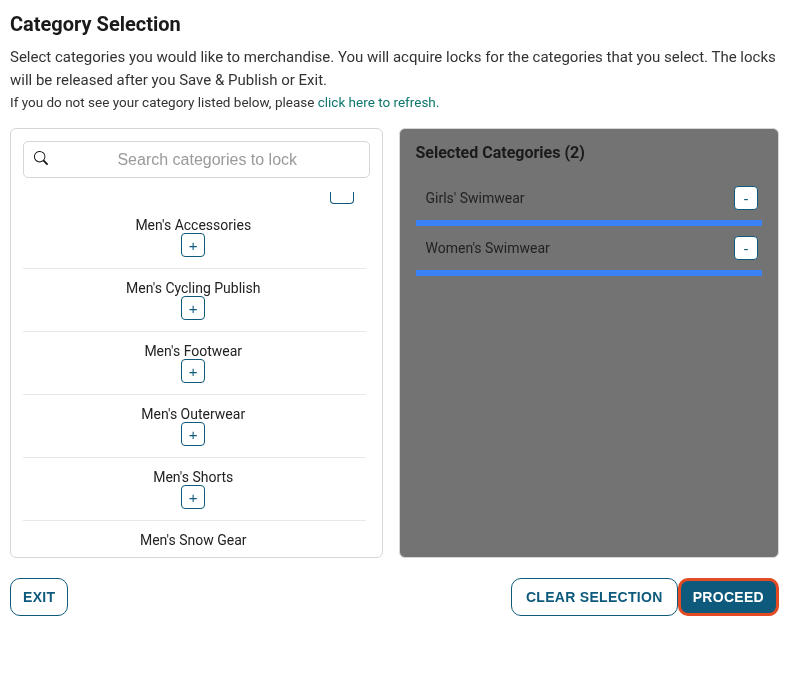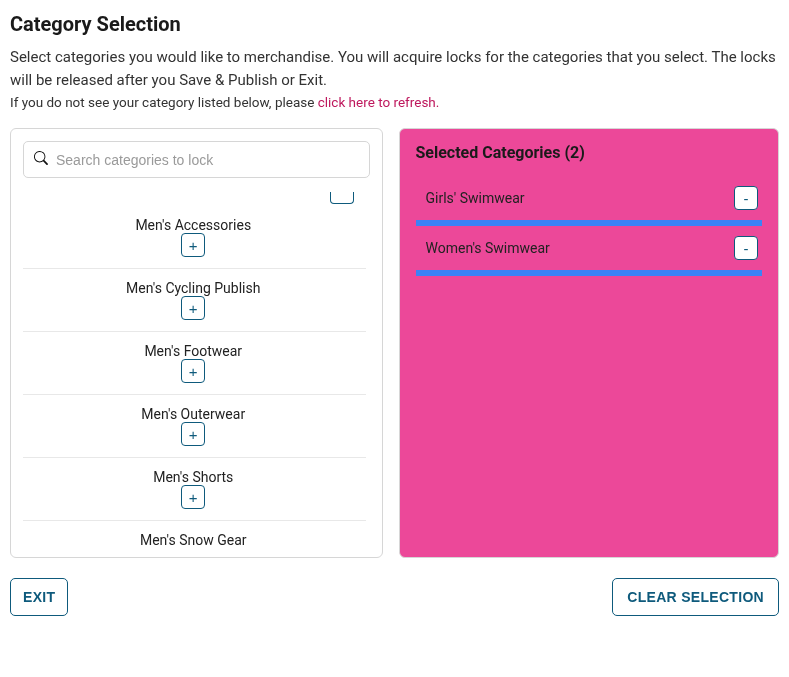--- a/index.html
+++ b/index.html
@@ -22,54 +22,55 @@
       line-height: 1.5;
       color: #333;
       margin-bottom: 3px;
     }
     .hint {
       font-size: 13.5px;
       color: #333;
       margin-bottom: 18px;
     }
     .hint a {
-      color: #be185d;
+      color: #0f766e;
       text-decoration: none;
     }
     .panels {
       display: flex;
       gap: 16px;
     }
     .panel {
       border: 1px solid #d6d6d6;
       border-radius: 6px;
       flex: 1;
       min-height: 430px;
       height: 430px;
       display: flex;
       flex-direction: column;
     }
     .panel-left { padding: 12px; }
-    .panel-right { padding: 14px 16px; background: #ec4899; }
+    .panel-right { padding: 14px 16px; background: #737373; }
     .search-wrap {
       display: flex;
       align-items: center;
       border: 1px solid #d6d6d6;
       border-radius: 5px;
       padding: 8px 10px;
       margin-bottom: 14px;
       background: #fff;
     }
     .search-wrap svg { flex-shrink: 0; margin-right: 8px; }
     .search-input {
       border: none;
       outline: none;
-      font-size: 14px;
+      font-size: 16px;
       width: 100%;
       color: #333;
+      text-align: center;
     }
     .search-input::placeholder { color: #9a9a9a; }
     .select-all-row {
       text-align: right;
       padding-right: 24px;
       margin-bottom: 6px;
     }
     .select-all {
       color: #0e5a7c;
       font-size: 14px;
@@ -130,21 +131,21 @@
       font-size: 14px;
       color: #222;
     }
     .footer {
       display: flex;
       justify-content: space-between;
       margin-top: 20px;
       align-items: center;
     }
     .btn {
-      border-radius: 5px;
+      border-radius: 10px;
       padding: 10px 14px;
       font-size: 14px;
       font-weight: 700;
       cursor: pointer;
       letter-spacing: 0.3px;
     }
     .btn-outline {
       background: #fff;
       border: 1px solid #0e5a7c;
       color: #0e5a7c;
@@ -229,14 +230,15 @@
         <button class="icon-btn">-</button>
       </div>
     </div>
   </div>
 </div>
 
 <div class="footer">
   <button class="btn btn-outline exit-btn">EXIT</button>
   <div class="footer-right">
     <button class="btn btn-outline">CLEAR SELECTION</button>
+    <button class="btn btn-primary">PROCEED</button>
   </div>
 </div>
 
 </body></html>

